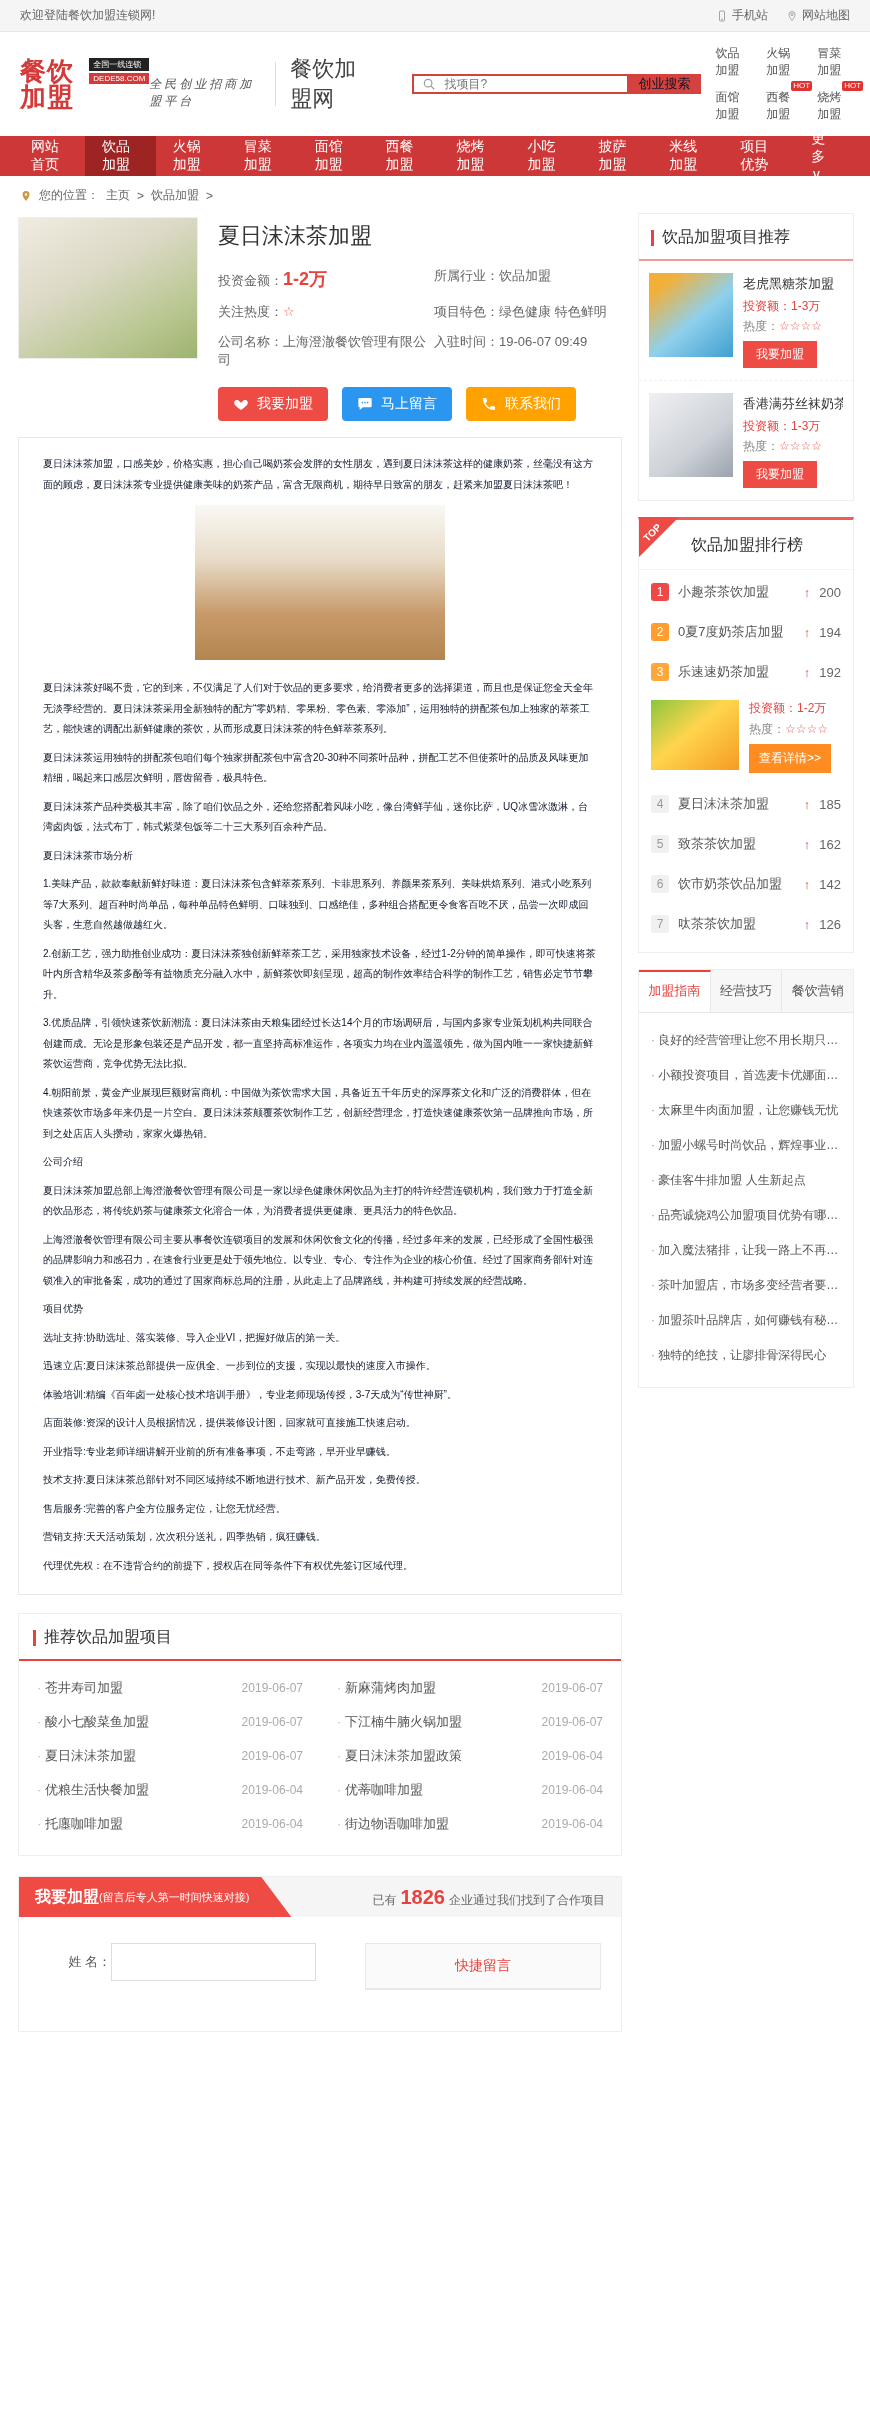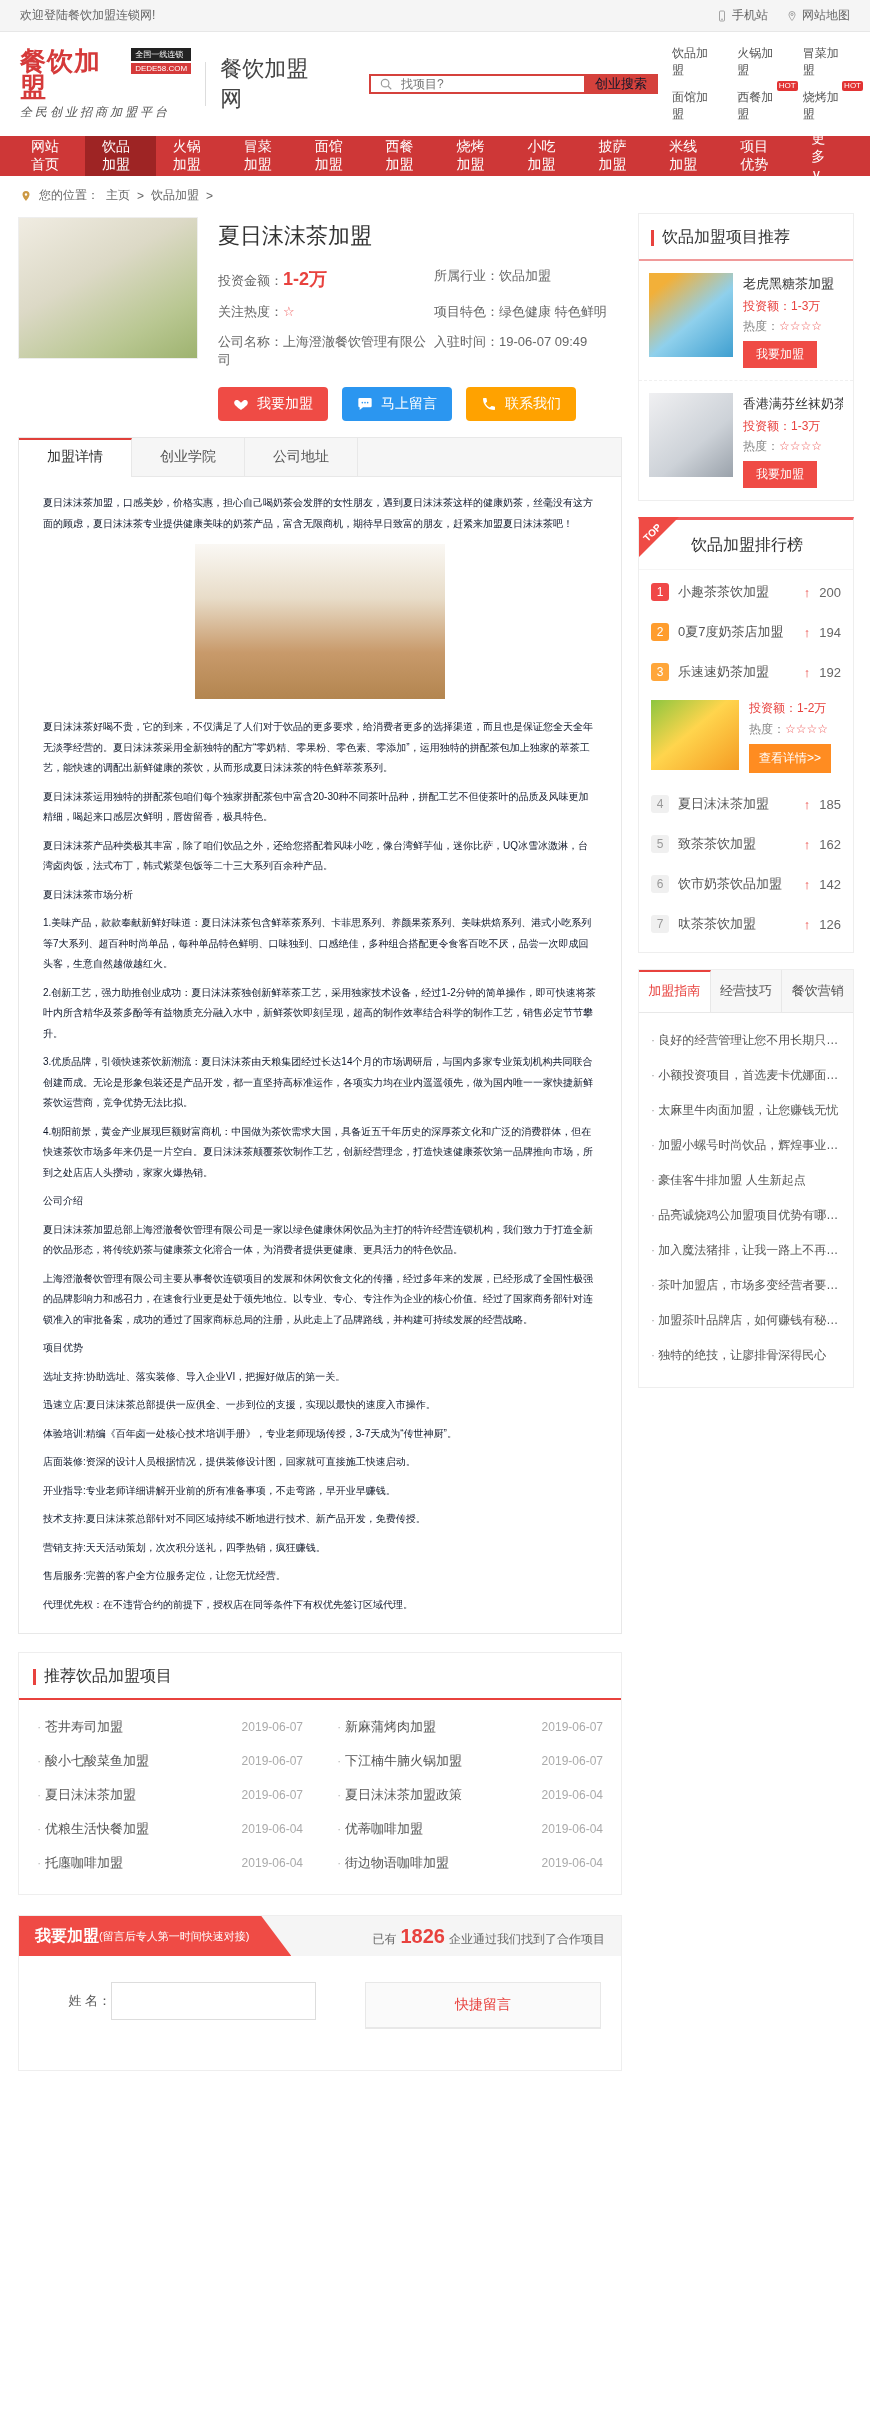--- a/index.html
+++ b/index.html
@@ -7,21 +7,21 @@
   body { font-family:"Liberation Sans","DejaVu Sans",sans-serif; font-size:12px; color:#333; }
 
   
   .topbar { height:32px; background:#f5f5f5; border-bottom:1px solid #e7e7e7; display:flex; align-items:center; justify-content:space-between; padding:4px 20px; color:#666; }
   .topbar-right { display:flex; gap:18px; align-items:center; }
   .tb-link { display:flex; align-items:center; gap:4px; color:#666; cursor:pointer; }
   .tb-icon { width:12px; height:12px; fill:none; stroke:#888; stroke-width:1.5; }
 
   
   .header { display:flex; align-items:center; padding:13px 20px; gap:14px; }
-  .logo-block { display:flex; flex-direction:column; }
+  .logo-block { display:flex; flex-direction:row;align-items:flex-end; }
   .logo-row { display:flex; align-items:flex-start; gap:5px; }
   .logo-text { font-size:26px; font-weight:bold; color:#d53a3a; letter-spacing:1px; line-height:1; }
   .logo-badges { display:flex; flex-direction:column; gap:2px; }
   .badge-black { background:#222; color:#fff; font-size:8px; padding:1px 4px; }
   .badge-red { background:#d53a3a; color:#fff; font-size:8px; padding:1px 4px; }
   .logo-slogan { font-size:12px; color:#555; font-style:italic; letter-spacing:3px; margin-top:4px; }
   .divider-v { width:1px; height:44px; background:#ddd; }
   .site-name { font-size:22px; color:#444; }
   .search-box { display:flex; margin-left:26px; align-items:stretch; }
   .search-input-wrap { width:215px; border:2px solid #d5413c; border-right:none; display:flex; align-items:center; padding:0 8px; gap:6px; background:#fff; }
@@ -266,26 +266,20 @@
             <svg class="btn-icon" viewBox="0 0 24 24">
                 <path d="M6.6 10.8c1.5 2.9 3.7 5.1 6.6 6.6l2.2-2.2c.3-.3.7-.4 1-.2 1.1.4 2.3.6 3.6.6.6 0 1 .4 1 1V20c0 .6-.4 1-1 1C10.6 21 3 13.4 3 4c0-.6.4-1 1-1h3.5c.6 0 1 .4 1 1 0 1.2.2 2.4.6 3.6.1.3 0 .7-.2 1l-2.3 2.2z"></path>
               </svg>
             <span>联系我们</span>
           </button>
         </div>
       </div>
     </div>
 
     <div class="detail-card">
-      <div class="tabs">
-
-      <div class="tab active">加盟详情</div>
-          <div class="tab">创业学院</div>
-          <div class="tab">公司地址</div>
-        </div>
       <div class="article">
         <p>夏日沫沫茶加盟，口感美妙，价格实惠，担心自己喝奶茶会发胖的女性朋友，遇到夏日沫沫茶这样的健康奶茶，丝毫没有这方面的顾虑，夏日沫沫茶专业提供健康美味的奶茶产品，富含无限商机，期待早日致富的朋友，赶紧来加盟夏日沫沫茶吧！</p>
         <div class="article-img" style="background: linear-gradient(rgb(250, 248, 244) 0%, rgb(232, 220, 200) 35%, rgb(200, 154, 107) 70%, rgb(179, 133, 79) 100%);"></div>
         <div>
 
         <p>夏日沫沫茶好喝不贵，它的到来，不仅满足了人们对于饮品的更多要求，给消费者更多的选择渠道，而且也是保证您全天全年无淡季经营的。夏日沫沫茶采用全新独特的配方“零奶精、零果粉、零色素、零添加”，运用独特的拼配茶包加上独家的萃茶工艺，能快速的调配出新鲜健康的茶饮，从而形成夏日沫沫茶的特色鲜萃茶系列。</p>
             <p>夏日沫沫茶运用独特的拼配茶包咱们每个独家拼配茶包中富含20-30种不同茶叶品种，拼配工艺不但使茶叶的品质及风味更加精细，喝起来口感层次鲜明，唇齿留香，极具特色。</p>
             <p>夏日沫沫茶产品种类极其丰富，除了咱们饮品之外，还给您搭配着风味小吃，像台湾鲜芋仙，迷你比萨，UQ冰雪冰激淋，台湾卤肉饭，法式布丁，韩式紫菜包饭等二十三大系列百余种产品。</p>
             <p>夏日沫沫茶市场分析</p>
             <p>1.美味产品，款款奉献新鲜好味道：夏日沫沫茶包含鲜萃茶系列、卡菲思系列、养颜果茶系列、美味烘焙系列、港式小吃系列等7大系列、超百种时尚单品，每种单品特色鲜明、口味独到、口感绝佳，多种组合搭配更令食客百吃不厌，品尝一次即成回头客，生意自然越做越红火。</p>
@@ -295,22 +289,22 @@
             <p>公司介绍</p>
             <p>夏日沫沫茶加盟总部上海澄澈餐饮管理有限公司是一家以绿色健康休闲饮品为主打的特许经营连锁机构，我们致力于打造全新的饮品形态，将传统奶茶与健康茶文化溶合一体，为消费者提供更健康、更具活力的特色饮品。</p>
             <p>上海澄澈餐饮管理有限公司主要从事餐饮连锁项目的发展和休闲饮食文化的传播，经过多年来的发展，已经形成了全国性极强的品牌影响力和感召力，在速食行业更是处于领先地位。以专业、专心、专注作为企业的核心价值。经过了国家商务部针对连锁准入的审批备案，成功的通过了国家商标总局的注册，从此走上了品牌路线，并构建可持续发展的经营战略。</p>
             <p>项目优势</p>
             <p>选址支持:协助选址、落实装修、导入企业VI，把握好做店的第一关。</p>
             <p>迅速立店:夏日沫沫茶总部提供一应俱全、一步到位的支援，实现以最快的速度入市操作。</p>
             <p>体验培训:精编《百年卤一处核心技术培训手册》，专业老师现场传授，3-7天成为“传世神厨”。</p>
             <p>店面装修:资深的设计人员根据情况，提供装修设计图，回家就可直接施工快速启动。</p>
             <p>开业指导:专业老师详细讲解开业前的所有准备事项，不走弯路，早开业早赚钱。</p>
             <p>技术支持:夏日沫沫茶总部针对不同区域持续不断地进行技术、新产品开发，免费传授。</p>
+            <p>售后服务:完善的客户全方位服务定位，让您无忧经营。</p>
             <p>营销支持:天天活动策划，次次积分送礼，四季热销，疯狂赚钱。</p>
-            <p>售后服务:完善的客户全方位服务定位，让您无忧经营。</p>
             <p>代理优先权：在不违背合约的前提下，授权店在同等条件下有权优先签订区域代理。</p>
           </div>
       </div>
     </div>
 
     <div class="rec-card">
       <div class="card-header">
         <span class="red-bar"></span>
         <span class="card-title">推荐饮品加盟项目</span>
       </div>

